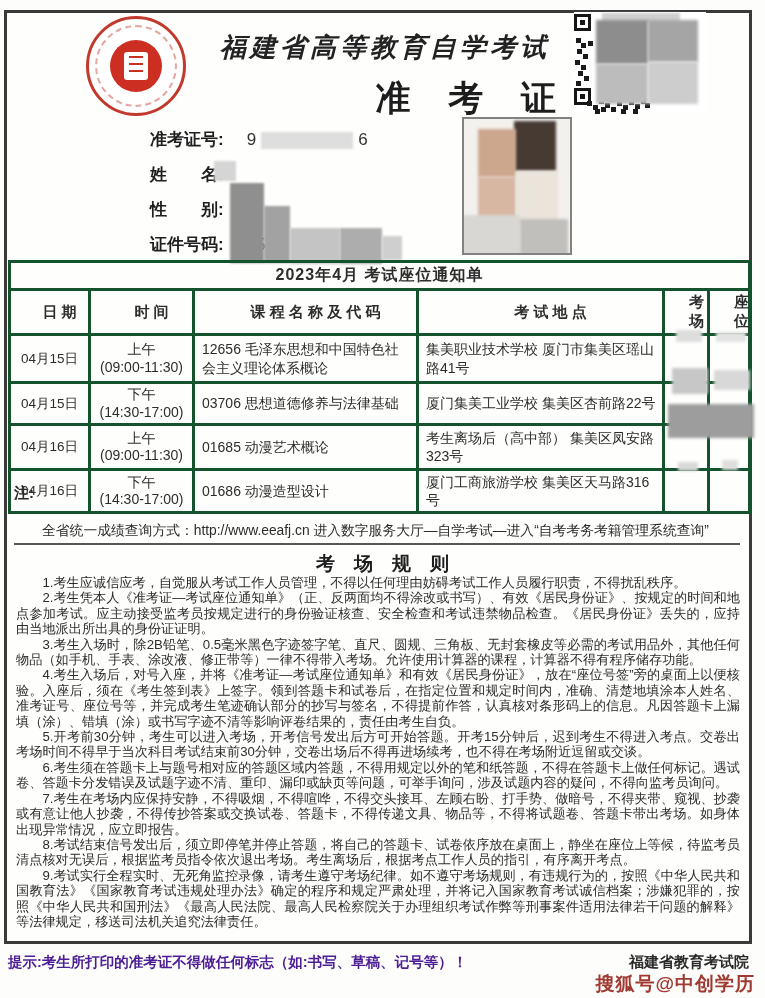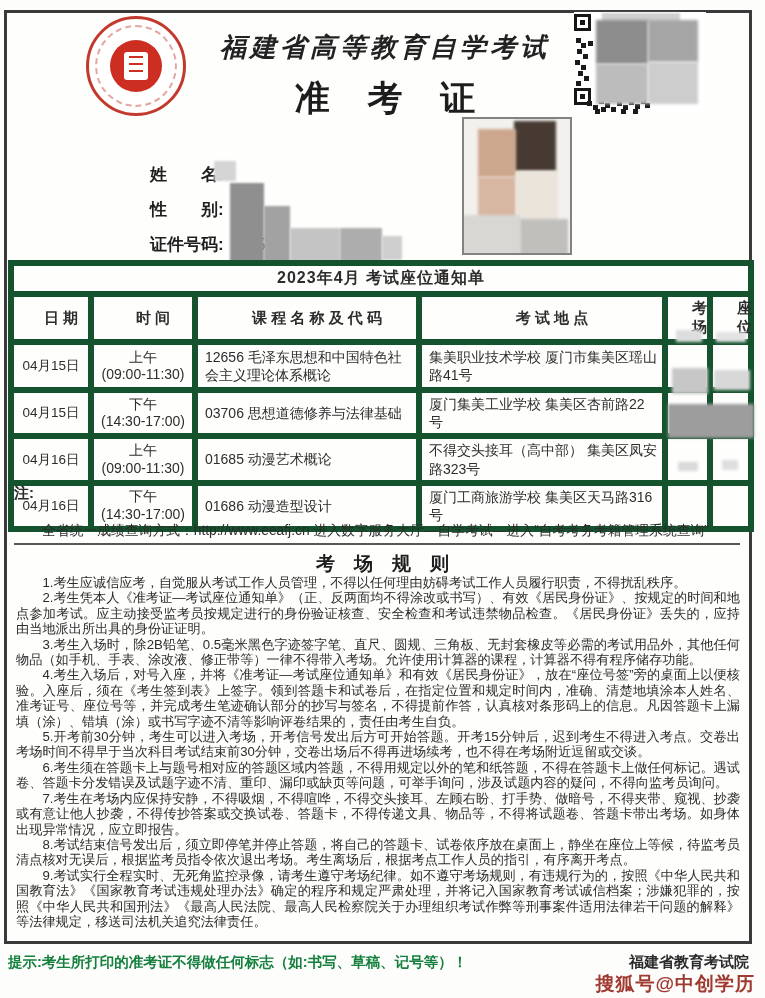--- a/index.html
+++ b/index.html
@@ -12,21 +12,21 @@
 
   
   .seal { position:absolute; left:86px; top:16px; width:100px; height:100px; }
   .seal-ring { position:absolute; inset:0; border:3px solid #c23a2e; border-radius:50%; background:#fff; }
   .seal-dash { position:absolute; inset:9px; border:2px dashed rgba(194,58,46,.45); border-radius:50%; }
   .seal-core { position:absolute; left:24px; top:24px; width:52px; height:52px; background:#cd2e22; border-radius:50%; }
   .seal-glyph { position:absolute; left:14px; top:12px; width:24px; height:28px; background:#fff; border-radius:3px; }
   .seal-glyph::before { content:""; position:absolute; inset:4px 5px; background:repeating-linear-gradient(#cd2e22 0 2px, transparent 2px 7px); }
   .titles { position:absolute; left:200px; top:30px; width:370px; text-align:center; }
   .org-title { font-size:26px; font-weight:bold; letter-spacing:4px; color:#222;font-style:italic; }
-  .doc-title { margin-top:10px; font-size:35px; font-weight:bold; letter-spacing:14px; padding-left:14px; color:#1d1d1d; }
+  .doc-title { margin-top:10px; font-size:35px; font-weight:bold; letter-spacing:14px; padding-left:14px; color:#1d1d1d;text-align:right; }
 
   
   .qr-wrap { position:absolute; left:574px; top:12px; width:132px; height:100px; background:#fff; }
   .finder { position:absolute; width:17px; height:17px; border:3px solid #161616; background:#fff; }
   .finder::after { content:""; position:absolute; left:3px; top:3px; width:5px; height:5px; background:#161616; }
   .finder.tl { left:0; top:2px; } .finder.bl { left:0; top:76px; }
   .qr-noise { position:absolute; left:1px; top:1px; width:5px; height:5px; background:transparent;
     box-shadow: 1px 25px #1a1a1a, 6px 30px #1a1a1a, 2px 36px #1a1a1a, 8px 41px #1a1a1a, 0 47px #1a1a1a,
       6px 52px #1a1a1a, 3px 58px #1a1a1a, 9px 63px #1a1a1a, 1px 68px #1a1a1a, 13px 28px #1a1a1a,
       12px 88px #1a1a1a, 18px 92px #1a1a1a, 24px 86px #1a1a1a, 30px 90px #1a1a1a, 36px 94px #1a1a1a,
@@ -51,21 +51,21 @@
   .photo .blk { position:absolute; filter:blur(1.5px); }
   .ph-hair  { left:50px; top:2px;  width:42px; height:50px; background:#463a32; }
   .ph-skin1 { left:14px; top:10px; width:38px; height:48px; background:#cda68e; }
   .ph-skin2 { left:14px; top:58px; width:38px; height:46px; background:#d7b6a2; }
   .ph-beige { left:52px; top:52px; width:42px; height:52px; background:#eae4db; }
   .ph-cl1   { left:-2px; top:96px; width:58px; height:40px; background:#d8d7d4; }
   .ph-cl2   { left:56px; top:100px; width:48px; height:36px; background:#c0bfbc; }
 
   
   .sched { position:absolute; left:8px; top:260px; width:740px; border-collapse:collapse; table-layout:fixed; }
-  .sched td, .sched th { border:6px solid #14532d; font-size:14px; color:#2d2d2d; padding:2px 4px; }
+  .sched td, .sched th { border:3px solid #14532d; font-size:14px; color:#2d2d2d; padding:2px 4px; }
   .sched .t-title { font-size:16px; font-weight:bold; text-align:center; height:27px; letter-spacing:1px; }
   .sched th { font-weight:bold; text-align:center; height:26px; font-size:15px;padding-left:24px; }
   .sched .c-date { text-align:center; font-size:13.5px; }
   .sched .c-time { text-align:center; font-size:14px; line-height:1.25; }
   .sched .c-course, .sched .c-loc { text-align:left; padding-left:7px; line-height:1.3; }
   .sched tr.r1 { height:48px; } .sched tr.r2 { height:38px; } .sched tr.r3 { height:45px; } .sched tr.r4 { height:39px; }
   .sched { border:2px solid #3f3f3f; }
 
   
   .note-lbl { position:absolute; left:14px; top:484px; font-size:15px; font-weight:bold; }
@@ -76,21 +76,21 @@
   
   .rules-title { position:absolute; left:0; top:551px; width:100%; text-align:center; font-size:19px; font-weight:bold; color:#1e1e1e; }
   .rules-body { position:absolute; left:16px; top:575px; width:724px; height:366px; overflow:hidden;
     font-size:13.2px; line-height:15.4px; text-align:justify; color:#2c2c2c; }
   .rules-body p { text-indent:2em; margin:0; }
 
   
   .tb-redact { position:absolute; filter:blur(1.5px); }
 
   
-  .tip { position:absolute; left:8px; top:953px; font-size:14.5px; font-weight:bold; color:#15803d; }
+  .tip { position:absolute; left:8px; top:953px; font-size:14.5px; font-weight:bold; color:#4c1d95; }
   .issuer { position:absolute; right:16px; top:953px; font-size:15px; font-weight:bold; color:#2a2a2a; }
   .watermark { position:absolute; right:10px; top:971px; font-size:19px; font-weight:bold; color:#a03a30;
     letter-spacing:1px; text-shadow:0 0 2px rgba(255,255,255,.9); filter:blur(.3px); }
 </style>
 </head>
 <body>
 
 <div class="page">
   <div class="frame"></div>
 
@@ -109,20 +109,24 @@
     <div class="finder tl"></div>
     <div class="finder bl"></div>
     <div class="qr-noise"></div>
     <div class="qr-smalltext"></div>
     <div class="mosaic qm1"></div>
     <div class="mosaic qm2"></div>
     <div class="mosaic qm3"></div>
     <div class="mosaic qm4"></div>
   </div>
 
+  <div class="info-row" style="top:128px;">
+    <span class="info-lbl">准考证号:</span>
+    <span class="info-val">9</span><span class="inline-redact" style="width:92px;"></span><span class="info-val">6</span>
+  </div>
   <div class="info-row" style="top:163px;">
     <span class="info-lbl">姓　　名:</span>
     <span class="info-val"></span>
   </div>
   <div class="info-row" style="top:198px;">
     <span class="info-lbl">性　　别:</span>
     <span class="info-val"></span>
   </div>
   <div class="info-row" style="top:233px;">
     <span class="info-lbl">证件号码:</span>
@@ -179,21 +183,21 @@
       <td class="c-time"><span>下午</span><br><span>(14:30-17:00)</span></td>
       <td class="c-course">03706 思想道德修养与法律基础</td>
       <td class="c-loc">厦门集美工业学校 集美区杏前路22号</td>
       <td></td>
       <td></td>
     </tr>
     <tr class="r3">
       <td class="c-date">04月16日</td>
       <td class="c-time"><span>上午</span><br><span>(09:00-11:30)</span></td>
       <td class="c-course">01685 动漫艺术概论</td>
-      <td class="c-loc">不得交头接耳（高中部） 集美区凤安路323号</td>
+      <td class="c-loc">考生离场后（高中部） 集美区凤安路323号</td>
       <td></td>
       <td></td>
     </tr>
     <tr class="r4">
       <td class="c-date">04月16日</td>
       <td class="c-time"><span>下午</span><br><span>(14:30-17:00)</span></td>
       <td class="c-course">01686 动漫造型设计</td>
       <td class="c-loc">厦门工商旅游学校 集美区天马路316号</td>
       <td></td>
       <td></td>

